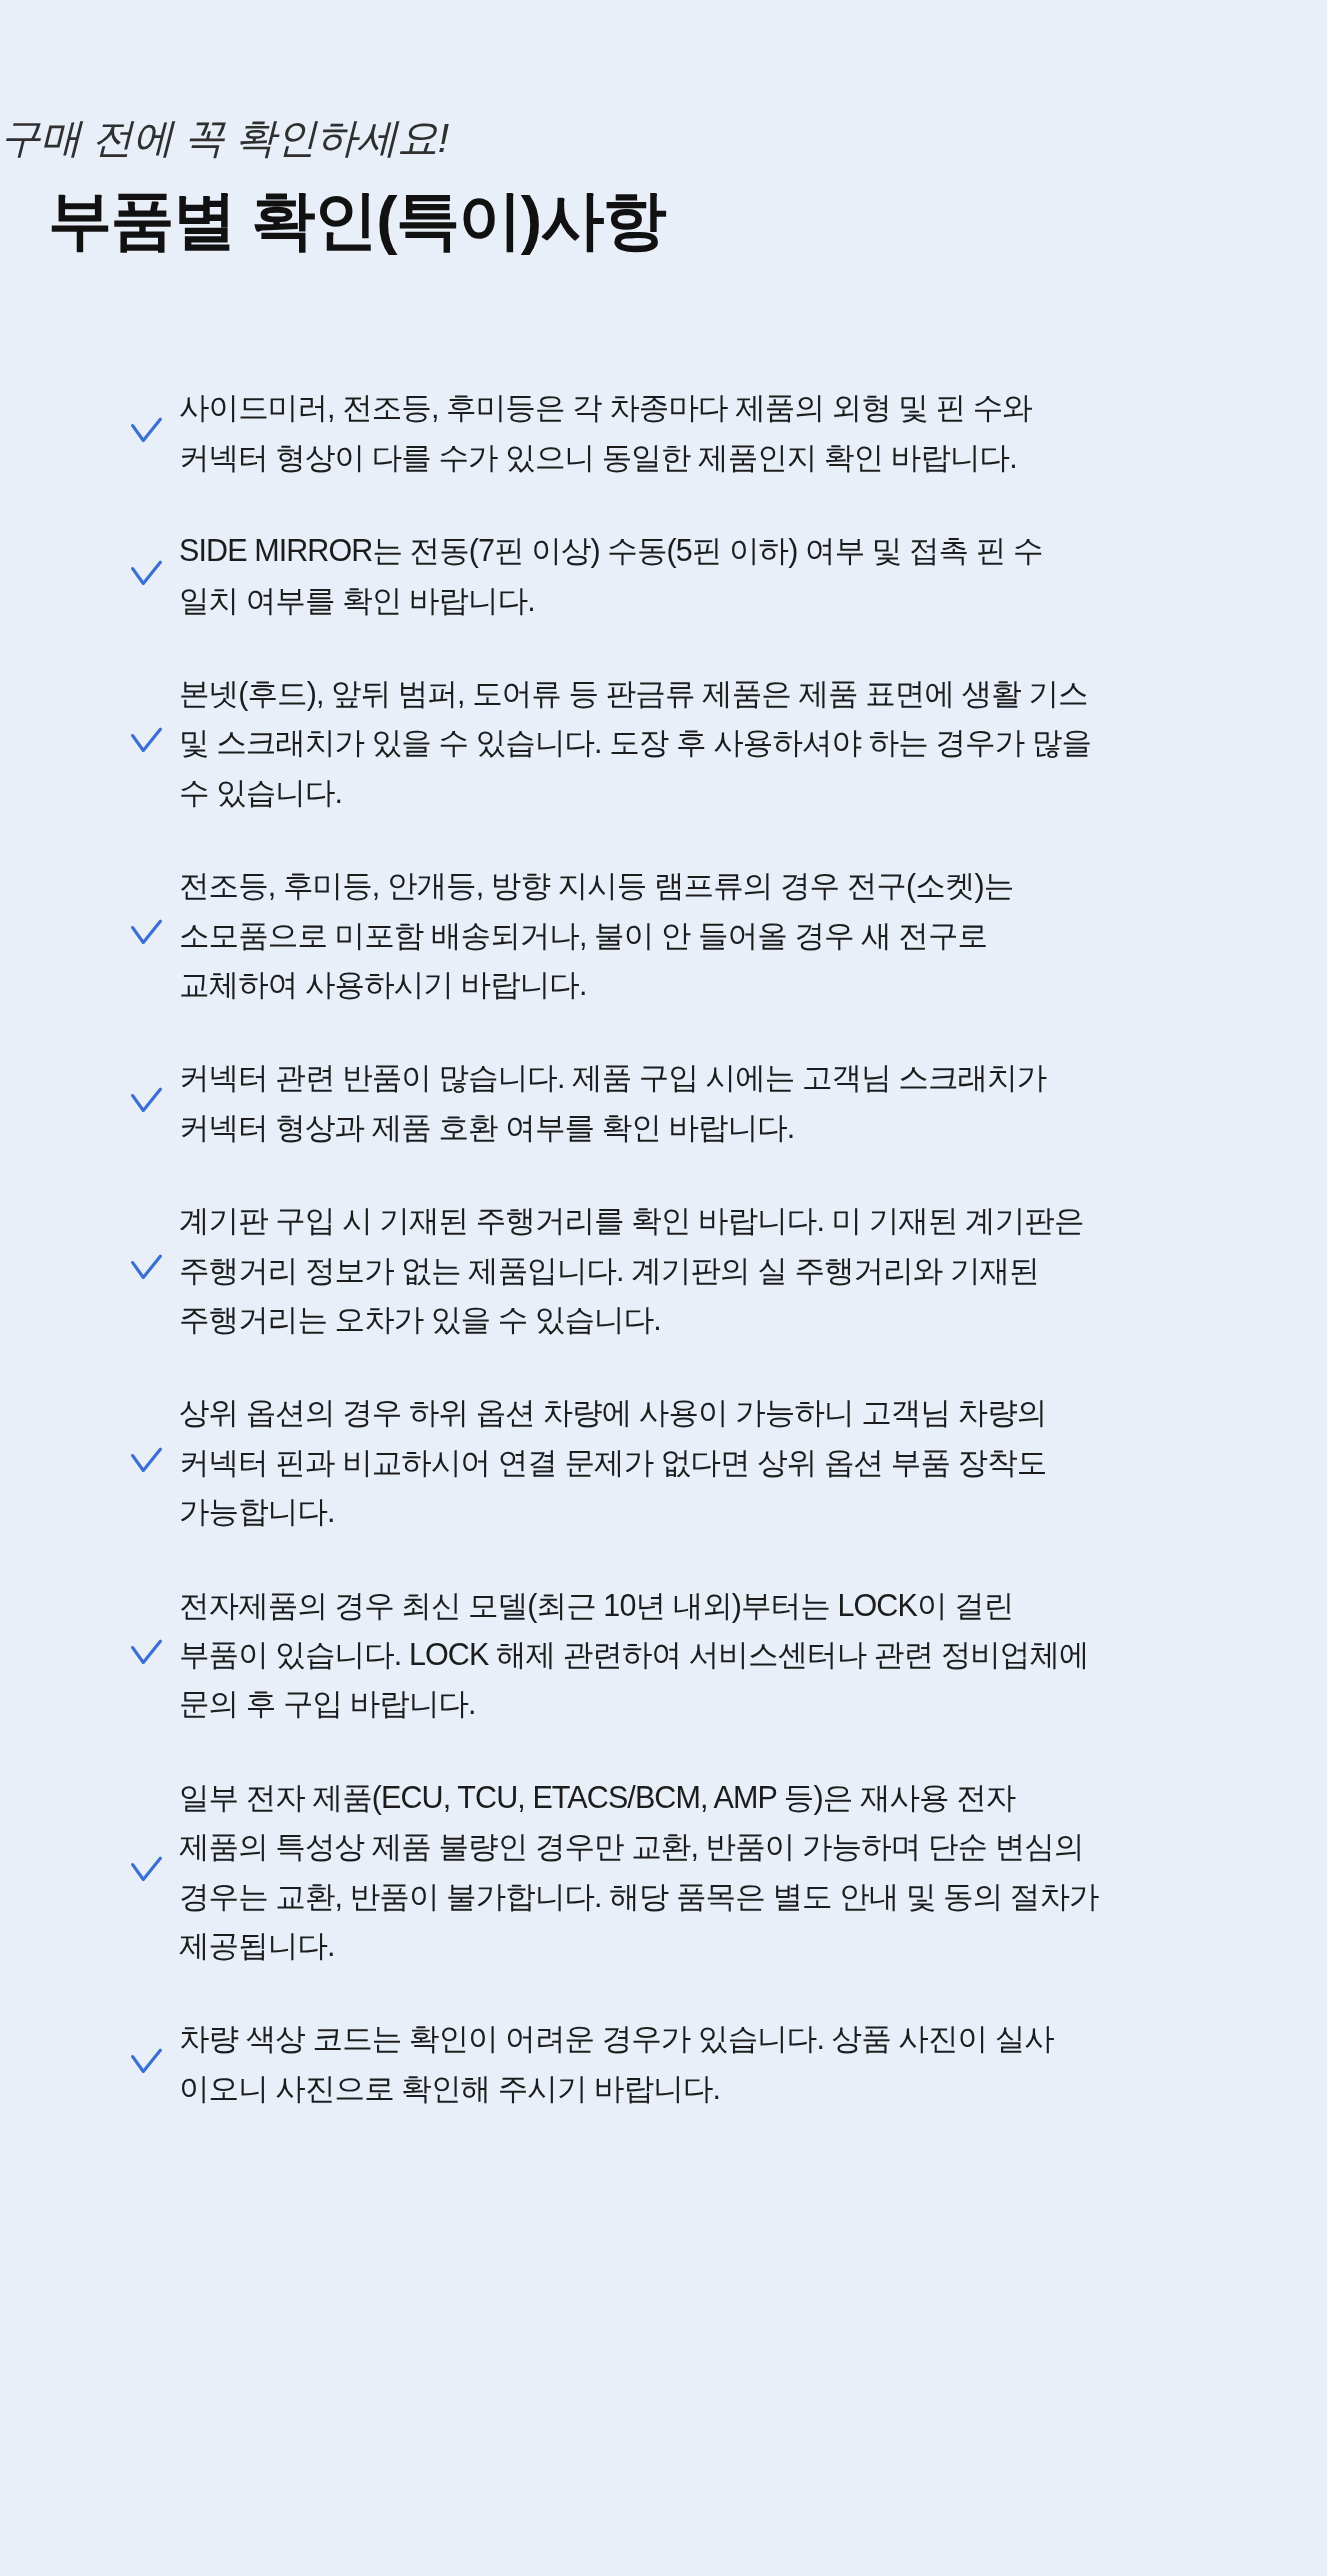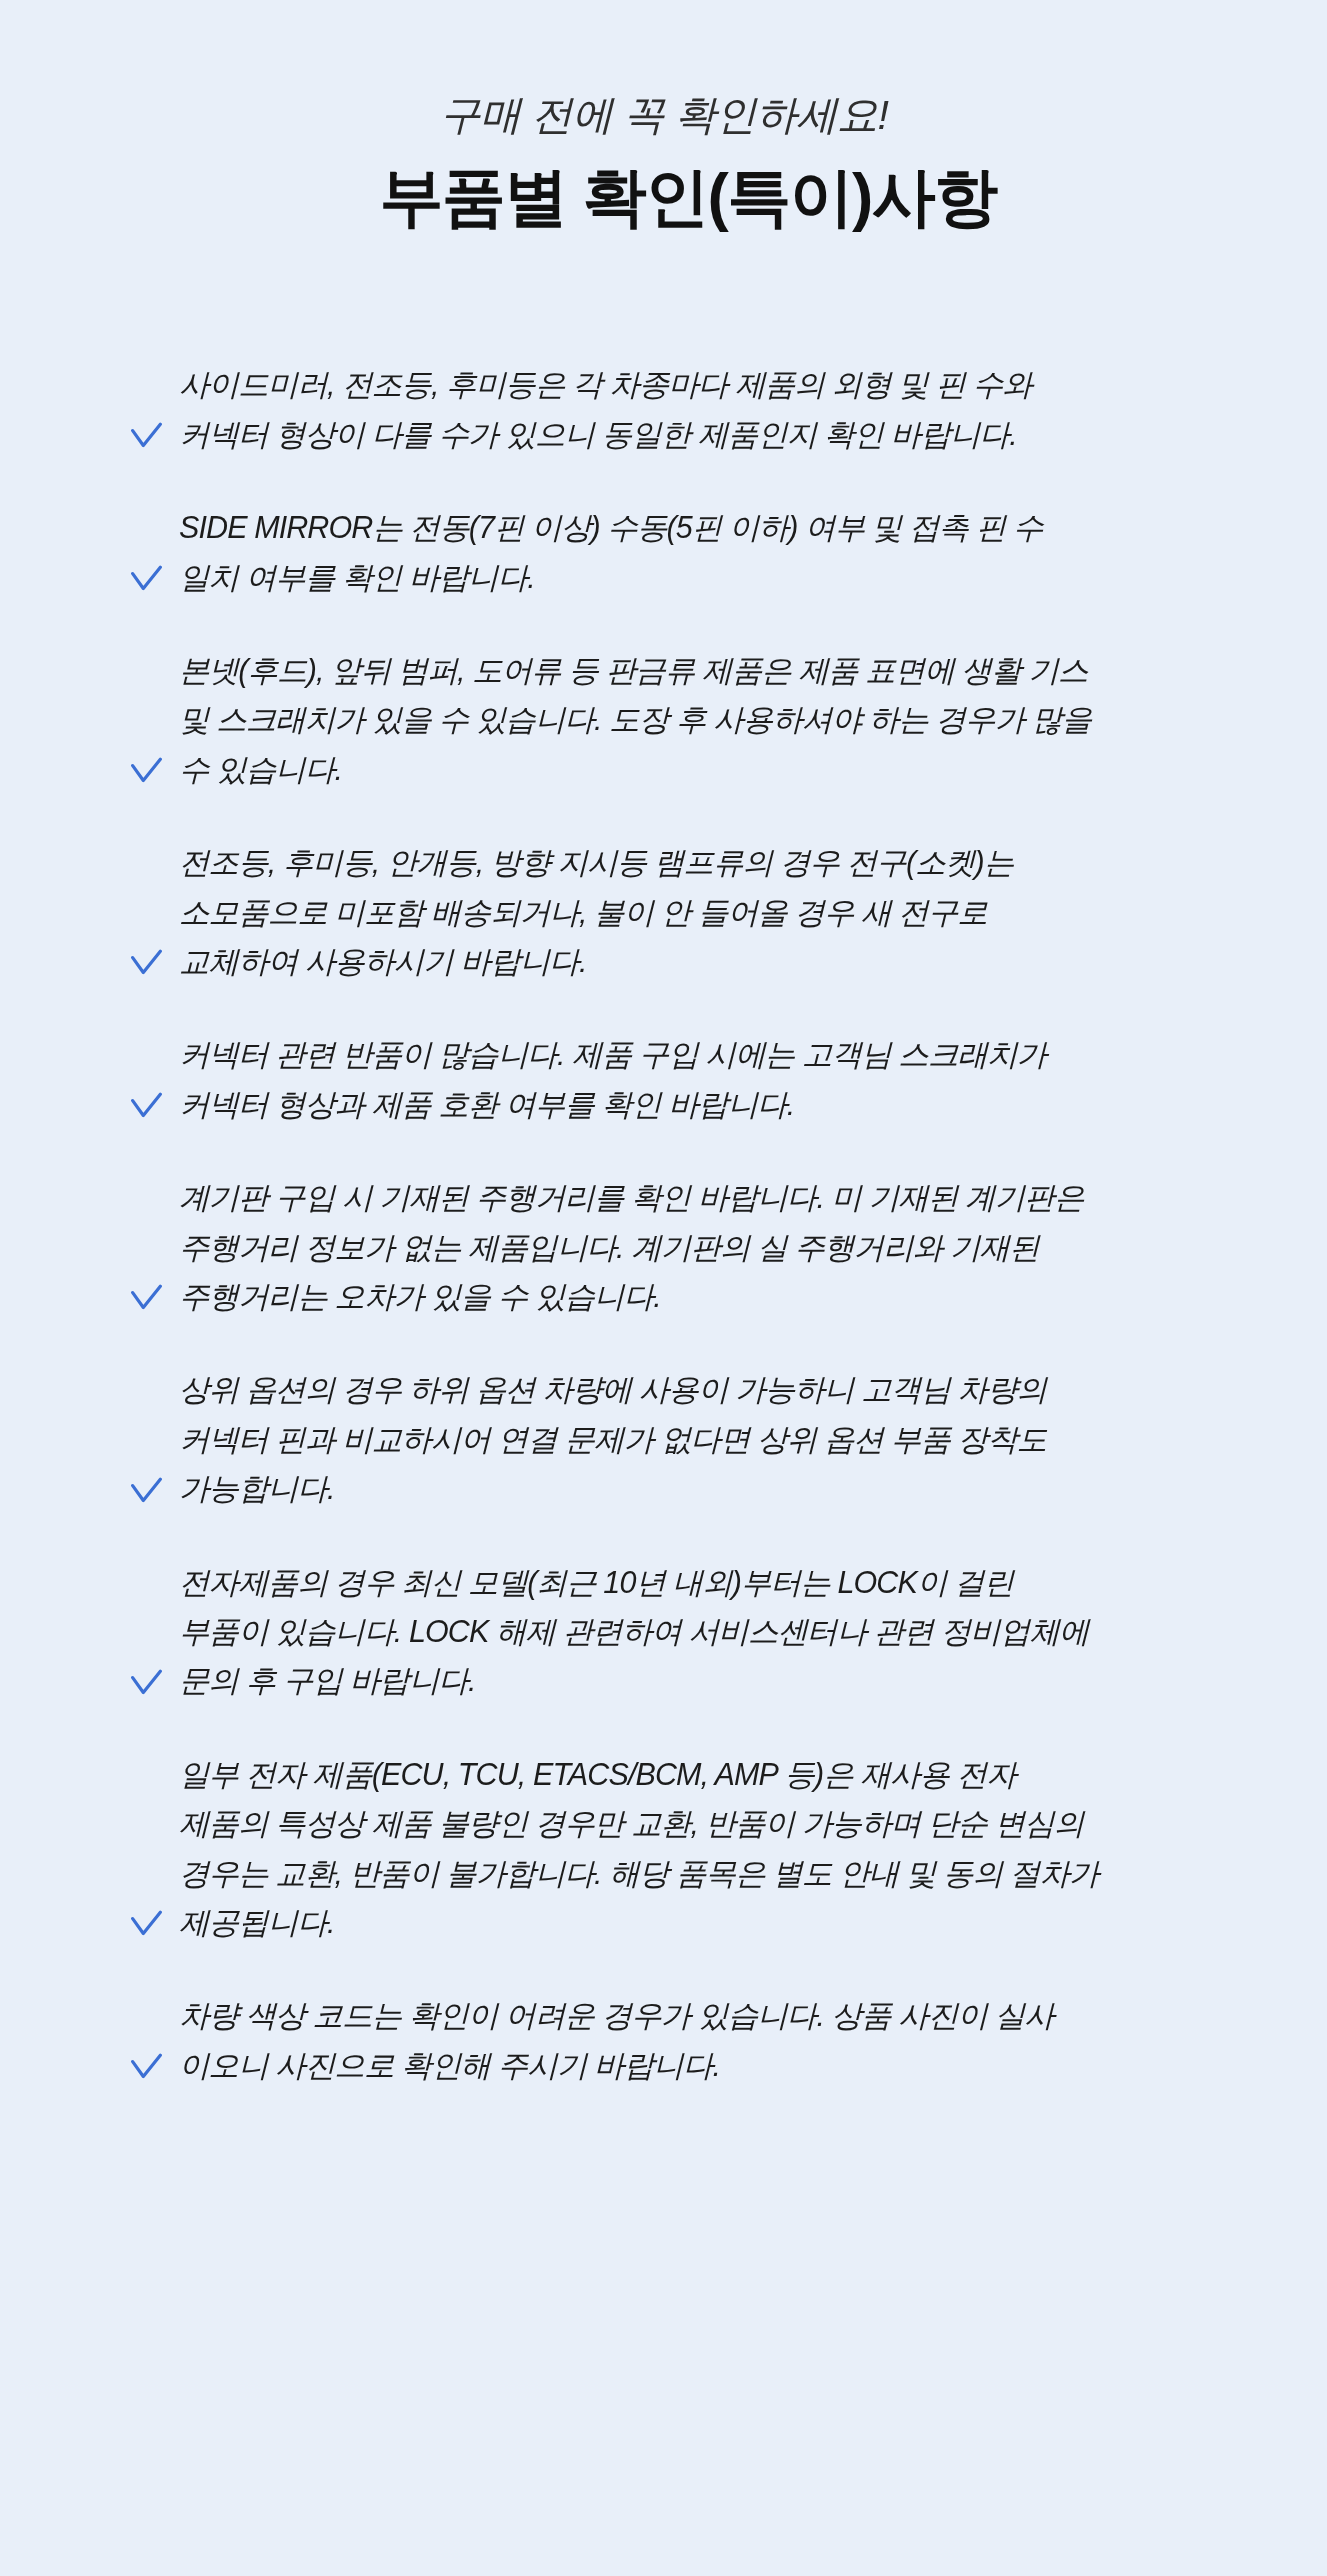--- a/index.html
+++ b/index.html
@@ -18,22 +18,22 @@
 
   .page {
     width: 1328px;
     height: 2576px;
     background: #e8eff9;
     position: relative;
     padding: 0;
   }
 
   .header {
-    text-align: center;
-    padding-top: 89px;
+    text-align: left;
+    padding-top: 112px;
   }
 
   .eyebrow {
     font-size: 41px;
     font-weight: 400;
     color: #2f2f2f;
     letter-spacing: -0.5px;
     line-height: 1.3;
     font-style: italic;
   }
@@ -49,23 +49,22 @@
   }
 
   .list {
     margin: 123px auto 0 auto;
     width: 1092px;
     padding-left: 5.4px;
   }
 
   .item {
     display: flex;
-    align-items: flex-end;
+    align-items: center;
     margin-bottom: 44px;
-    font-style: italic;
   }
 
   .check {
     flex: 0 0 auto;
     width: 46px;
     height: 37px;
     margin-right: 9.6px;
     margin-top: 5.4px;
     display: flex;
     align-items: flex-start;

